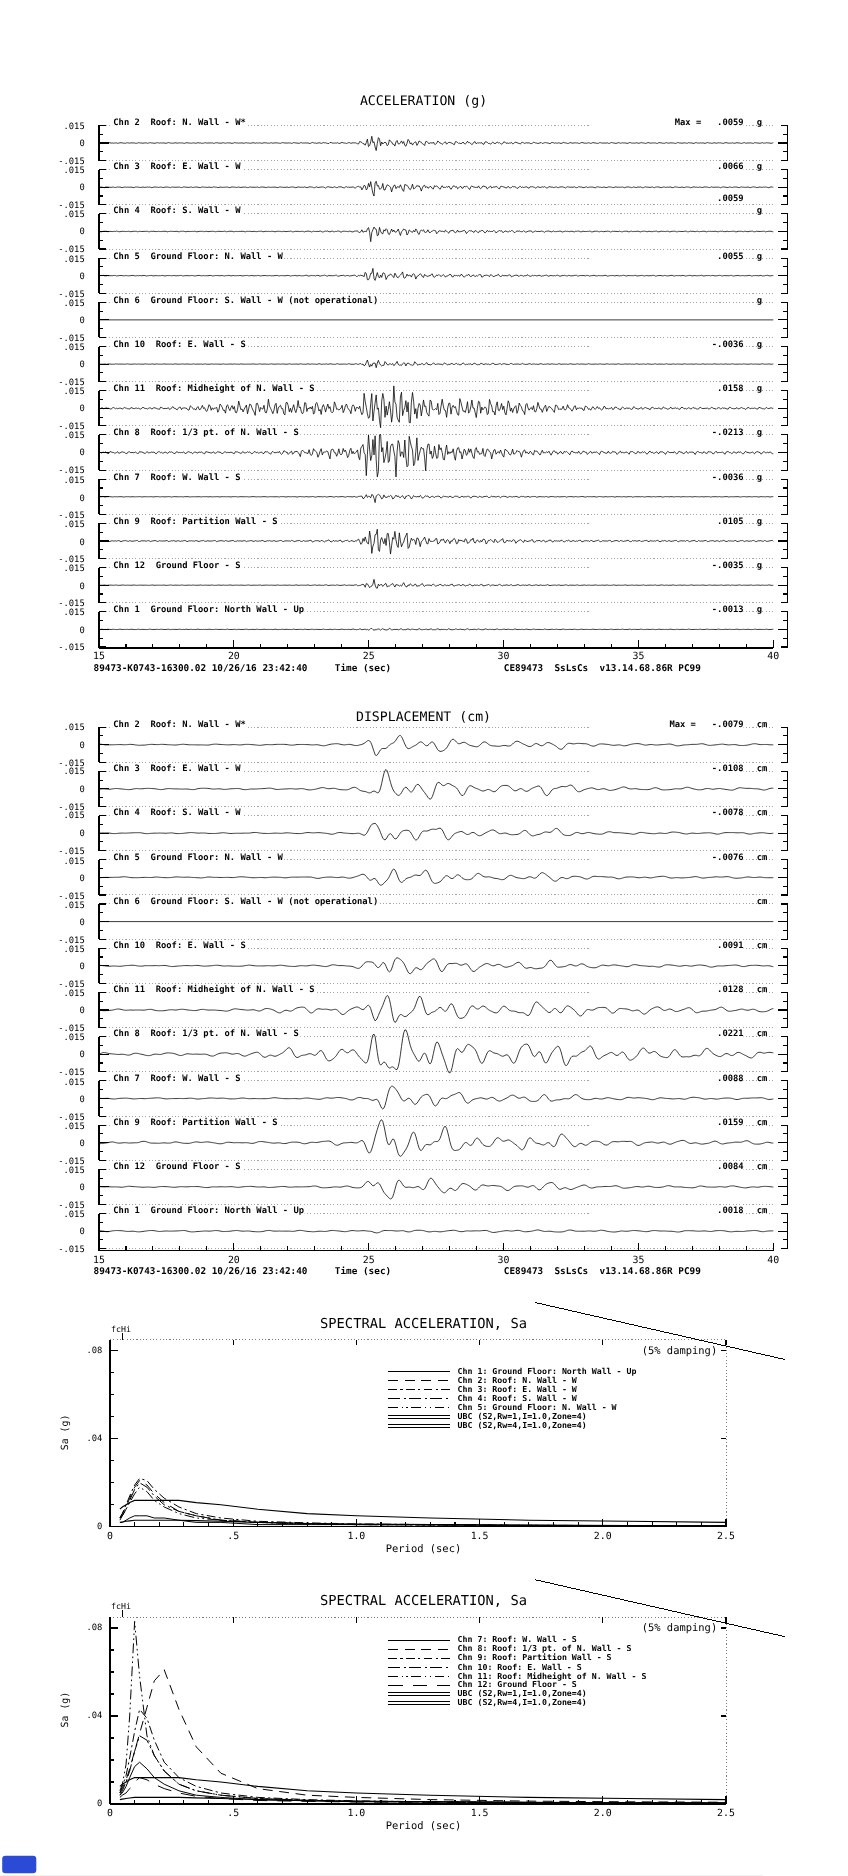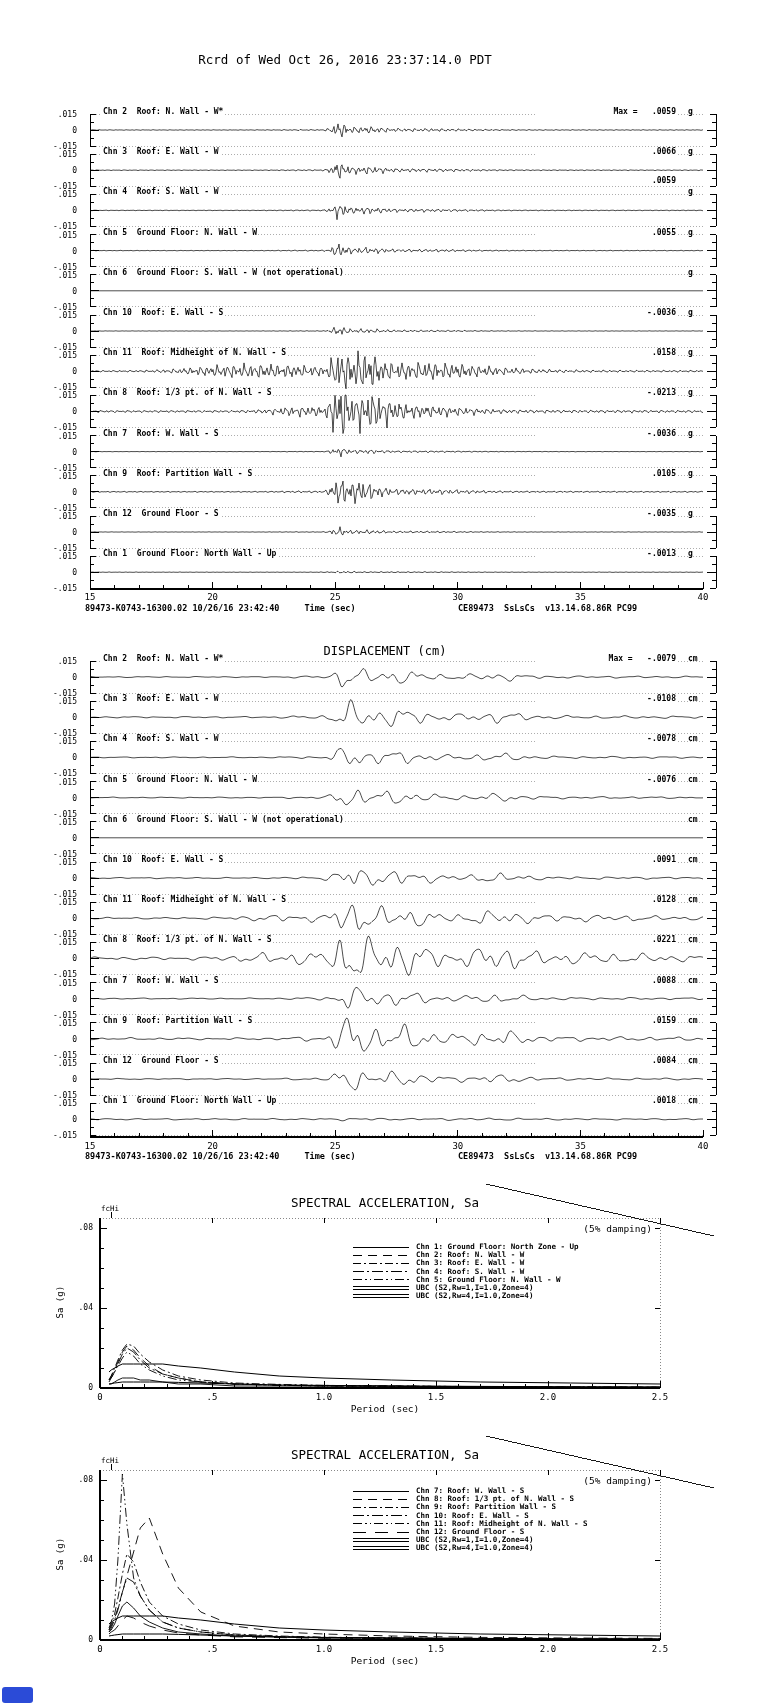--- a/index.html
+++ b/index.html
@@ -584,22 +584,22 @@
       <line x1="353" y1="1507.4" x2="409" y2="1507.4" stroke="#000" stroke-width="1" stroke-dasharray="8,3,2,3" shape-rendering="crispEdges"></line>
       <line x1="353" y1="1515.6" x2="409" y2="1515.6" stroke="#000" stroke-width="1" stroke-dasharray="11,3,2,3" shape-rendering="crispEdges"></line>
       <line x1="353" y1="1523.8" x2="409" y2="1523.8" stroke="#000" stroke-width="1" stroke-dasharray="9,3,1.5,3,1.5,3" shape-rendering="crispEdges"></line>
       <line x1="353" y1="1532" x2="409" y2="1532" stroke="#000" stroke-width="1" stroke-dasharray="13,9" shape-rendering="crispEdges"></line>
       <line x1="353" y1="1538.7" x2="409" y2="1538.7" stroke="#000" stroke-width="1" shape-rendering="crispEdges"></line>
       <line x1="353" y1="1541.7" x2="409" y2="1541.7" stroke="#000" stroke-width="1" shape-rendering="crispEdges"></line>
       <line x1="353" y1="1546.9" x2="409" y2="1546.9" stroke="#000" stroke-width="1" shape-rendering="crispEdges"></line>
       <line x1="353" y1="1549.9" x2="409" y2="1549.9" stroke="#000" stroke-width="1" shape-rendering="crispEdges"></line>
     </svg>
 
-  <div class="t hdrc f13" id="hl2">Rcrd of Wed Oct 26, 2016 23:37:14.0 PDT</div>
 
+  <div class="t ctr f12" id="accel-title">ACCELERATION (g)</div>
   <div class="t ft" id="accel-fl">89473-K0743-16300.02 10/26/16 23:42:40</div>
   <div class="t ft" id="accel-tm">Time (sec)</div>
   <div class="t ft" id="accel-fr">CE89473  SsLsCs  v13.14.68.86R PC99</div>
 
   <div class="t ctr f12" id="disp-title">DISPLACEMENT (cm)</div>
   <div class="t ft" id="disp-fl">89473-K0743-16300.02 10/26/16 23:42:40</div>
   <div class="t ft" id="disp-tm">Time (sec)</div>
   <div class="t ft" id="disp-fr">CE89473  SsLsCs  v13.14.68.86R PC99</div>
 
   <div class="t ctr f13" id="sp1-title">SPECTRAL ACCELERATION, Sa</div>
@@ -771,21 +771,21 @@
     <div class="t xt" style="left: 686px; top: 1141px;">40</div>
     <div class="t xt" style="left: 83px; top: 1392px;">0</div>
     <div class="t xt" style="left: 195px; top: 1392px;">.5</div>
     <div class="t xt" style="left: 307px; top: 1392px;">1.0</div>
     <div class="t xt" style="left: 419px; top: 1392px;">1.5</div>
     <div class="t xt" style="left: 531px; top: 1392px;">2.0</div>
     <div class="t xt" style="left: 643px; top: 1392px;">2.5</div>
     <div class="t yl" style="left: 51px; top: 1383px;">0</div>
     <div class="t yl" style="left: 51px; top: 1303px;">.04</div>
     <div class="t yl" style="left: 51px; top: 1223px;">.08</div>
-    <div class="t lg" style="left: 416px; top: 1243px;">Chn 1: Ground Floor: North Zone - Up</div>
+    <div class="t lg" style="left: 416px; top: 1243px;">Chn 1: Ground Floor: North Wall - Up</div>
     <div class="t lg" style="left: 416px; top: 1251.2px;">Chn 2: Roof: N. Wall - W</div>
     <div class="t lg" style="left: 416px; top: 1259.4px;">Chn 3: Roof: E. Wall - W</div>
     <div class="t lg" style="left: 416px; top: 1267.6px;">Chn 4: Roof: S. Wall - W</div>
     <div class="t lg" style="left: 416px; top: 1275.8px;">Chn 5: Ground Floor: N. Wall - W</div>
     <div class="t lg" style="left: 416px; top: 1284px;">UBC (S2,Rw=1,I=1.0,Zone=4)</div>
     <div class="t lg" style="left: 416px; top: 1292.2px;">UBC (S2,Rw=4,I=1.0,Zone=4)</div>
     <div class="t xt" style="left: 83px; top: 1644px;">0</div>
     <div class="t xt" style="left: 195px; top: 1644px;">.5</div>
     <div class="t xt" style="left: 307px; top: 1644px;">1.0</div>
     <div class="t xt" style="left: 419px; top: 1644px;">1.5</div>

